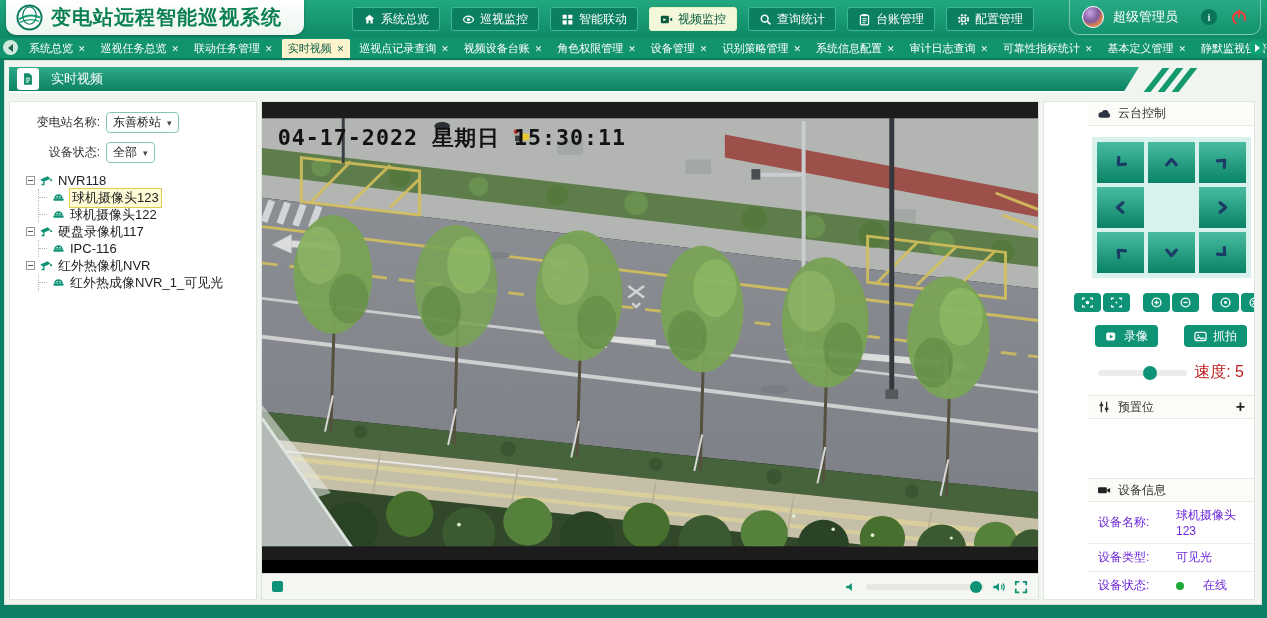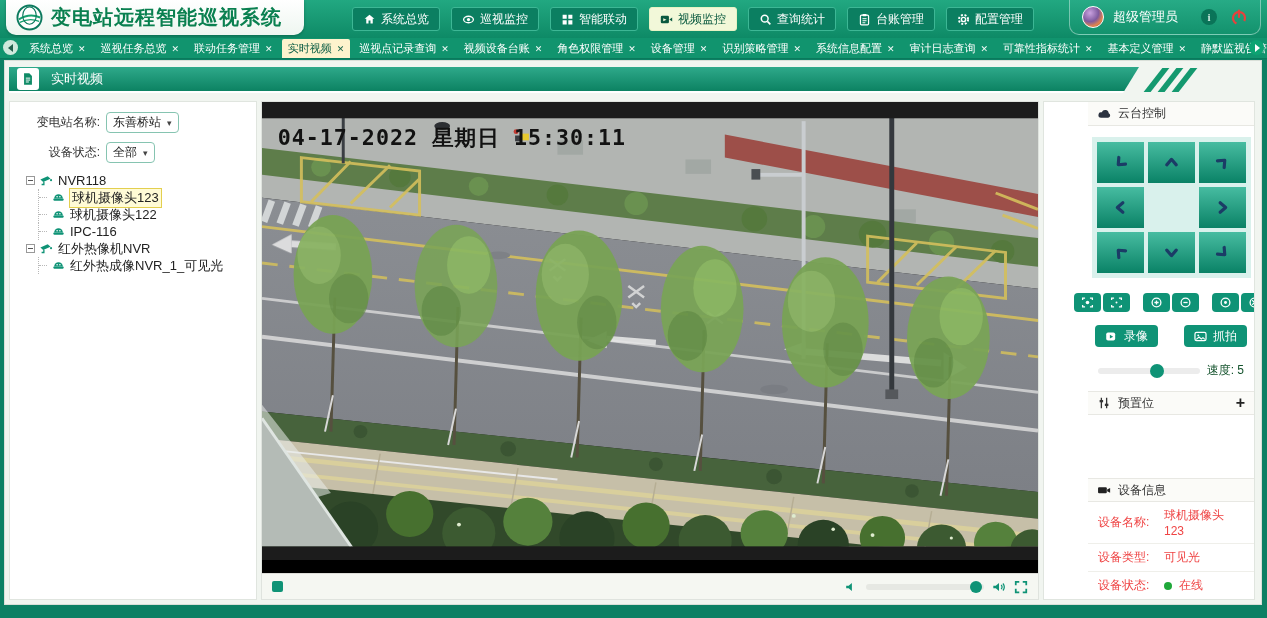--- a/index.html
+++ b/index.html
@@ -115,26 +115,26 @@
   .aux-btn svg { width:13px; height:13px; }
   .cap-row { display:flex; justify-content:center; gap:26px; margin-top:13px; }
   .cap-btn { height:22px; padding:0 10px; background:#0f9376; color:#fff; border-radius:4px;
     font-size:12px; display:flex; align-items:center; gap:6px; cursor:pointer; }
   .cap-btn svg { width:13px; height:13px; }
   .speed-row { display:flex; align-items:center; gap:7px; margin:15px 10px 12px; }
   .speed-track { flex:1; height:6px; background:#ececec; border-radius:3px; position:relative; cursor:pointer; }
   .speed-fill { width:58%; height:100%; background:#0f9376; border-radius:3px; }
   .speed-thumb { position:absolute; left:58%; top:50%; transform:translate(-50%,-50%);
     width:14px; height:14px; border-radius:50%; background:#0f9376; }
-  .speed-label { font-size:12px; color:#14532d; white-space:nowrap; }
+  .speed-label { font-size:16px; color:#b91c1c; white-space:nowrap; }
   .preset-h { border-top:1px solid #e8e8e3; }
   .preset-add { margin-left:auto; font-size:16px; font-weight:bold; color:#222; cursor:pointer; line-height:1; }
   .preset-body { flex:1 1 auto; background:#fff; }
-  .info-row { display:flex; align-items:center; padding:5px 10px; font-size:12px; color:#ef4444;
-    border-top:1px solid #efefea; gap:4px; }
+  .info-row { display:flex; align-items:center; padding:5px 10px; font-size:12px; color:#6d28d9;
+    border-top:1px solid #efefea; gap:16px; }
   .info-row .lbl { width:62px; flex:0 0 62px; }
   .dot { width:8px; height:8px; border-radius:50%; background:#1fa83a; margin-right:3px; }
 </style>
 </head>
 <body>
 
 <div class="header">
   <div class="logo-box">
     <svg class="logo-circle" viewBox="0 0 28 28">
       <circle cx="14" cy="14" r="12.5" fill="#fff" stroke="#0c7a5e" stroke-width="2"></circle>
@@ -334,20 +334,29 @@
           </div>
           <div class="tchild">
             <svg class="tico" viewBox="0 0 16 16" fill="#0f9376">
                 <path d="M3 8.6 a5 5 0 0 1 10 0z"></path>
                 <rect x="2" y="8.6" width="12" height="2.4" rx="1.2"></rect>
                 <circle cx="6.4" cy="6.6" r="0.9" fill="#fff"></circle>
                 <circle cx="9.6" cy="6.6" r="0.9" fill="#fff"></circle>
               </svg>
             <span class="tlabel">球机摄像头122</span>
           </div>
+        </div>
+        <div class="tnode">
+          <span class="collapse"></span>
+          <svg class="tico" viewBox="0 0 16 16" fill="#0f9376">
+              <path d="M1 6.2 L9.4 2.6 L12.6 5.4 L4.2 9z"></path>
+              <path d="M5 8.8 v3.2 h-2.6" stroke="#0f9376" stroke-width="1.5" fill="none"></path>
+              <circle cx="13.2" cy="7" r="1.2"></circle>
+            </svg>
+          <span class="tlabel">硬盘录像机117</span>
         </div>
         <div class="tchildren">
           <div class="tchild">
             <svg class="tico" viewBox="0 0 16 16" fill="#0f9376">
                 <path d="M3 8.6 a5 5 0 0 1 10 0z"></path>
                 <rect x="2" y="8.6" width="12" height="2.4" rx="1.2"></rect>
                 <circle cx="6.4" cy="6.6" r="0.9" fill="#fff"></circle>
                 <circle cx="9.6" cy="6.6" r="0.9" fill="#fff"></circle>
               </svg>
             <span class="tlabel">IPC-116</span>

